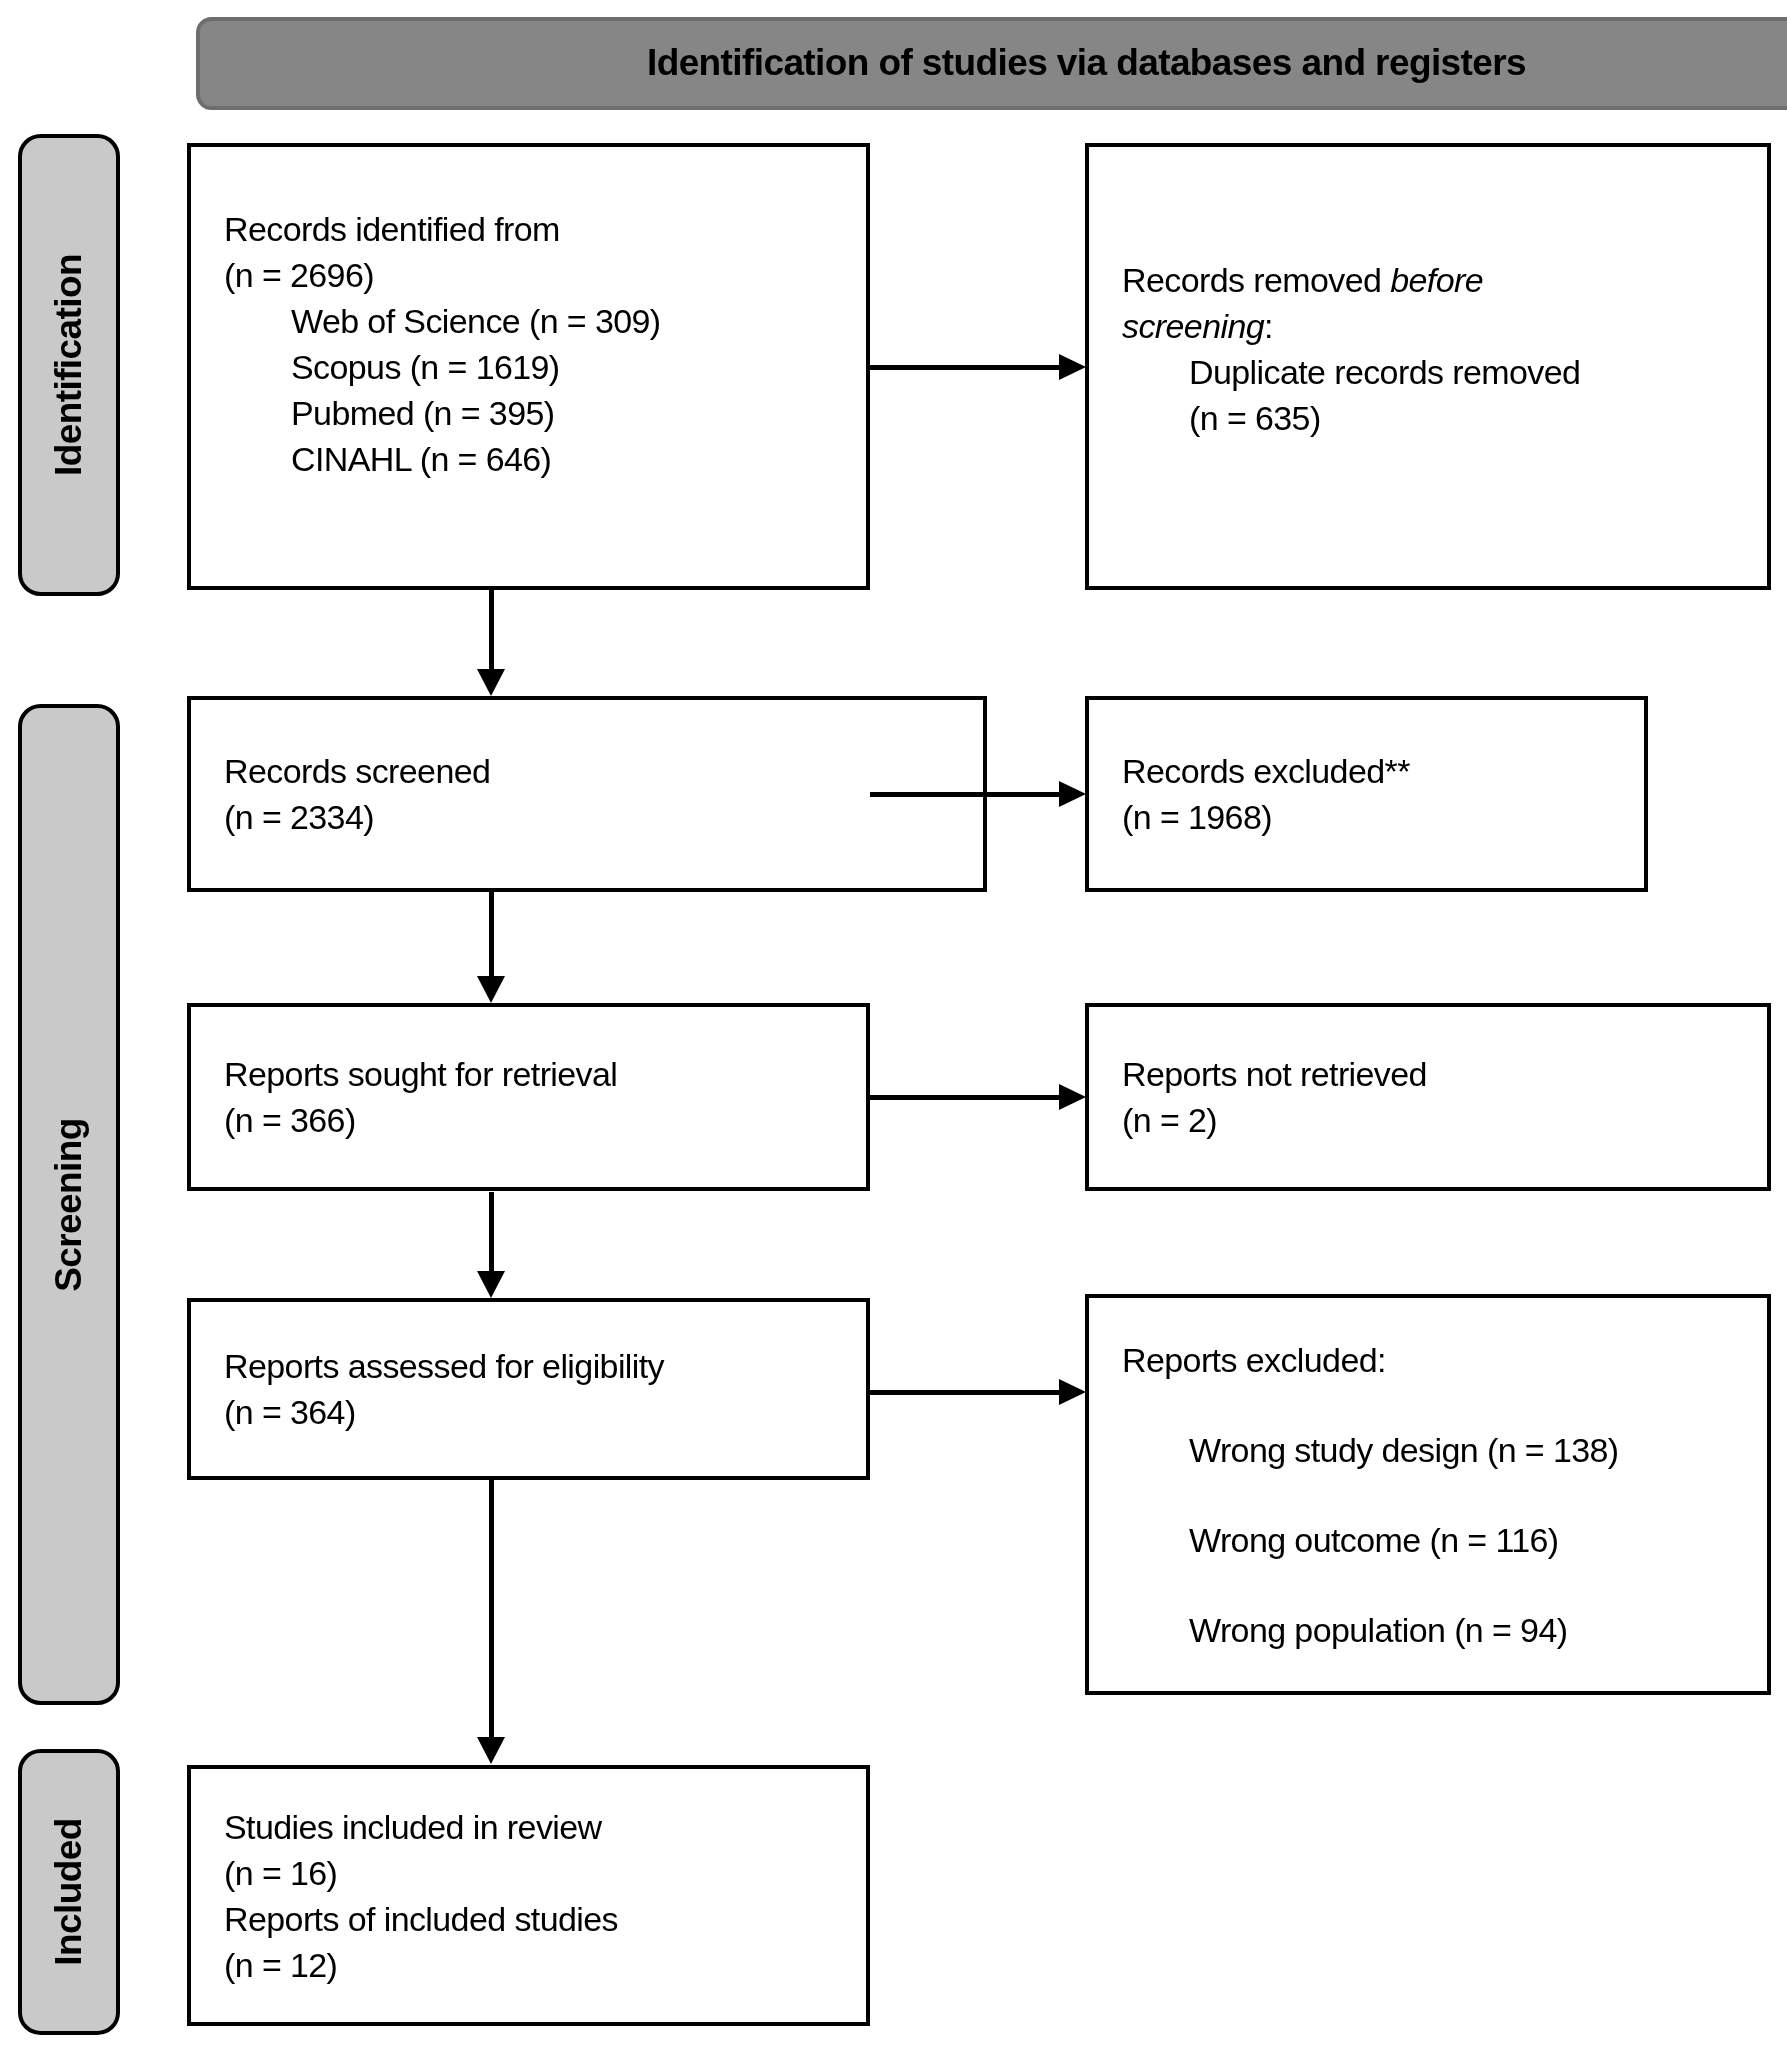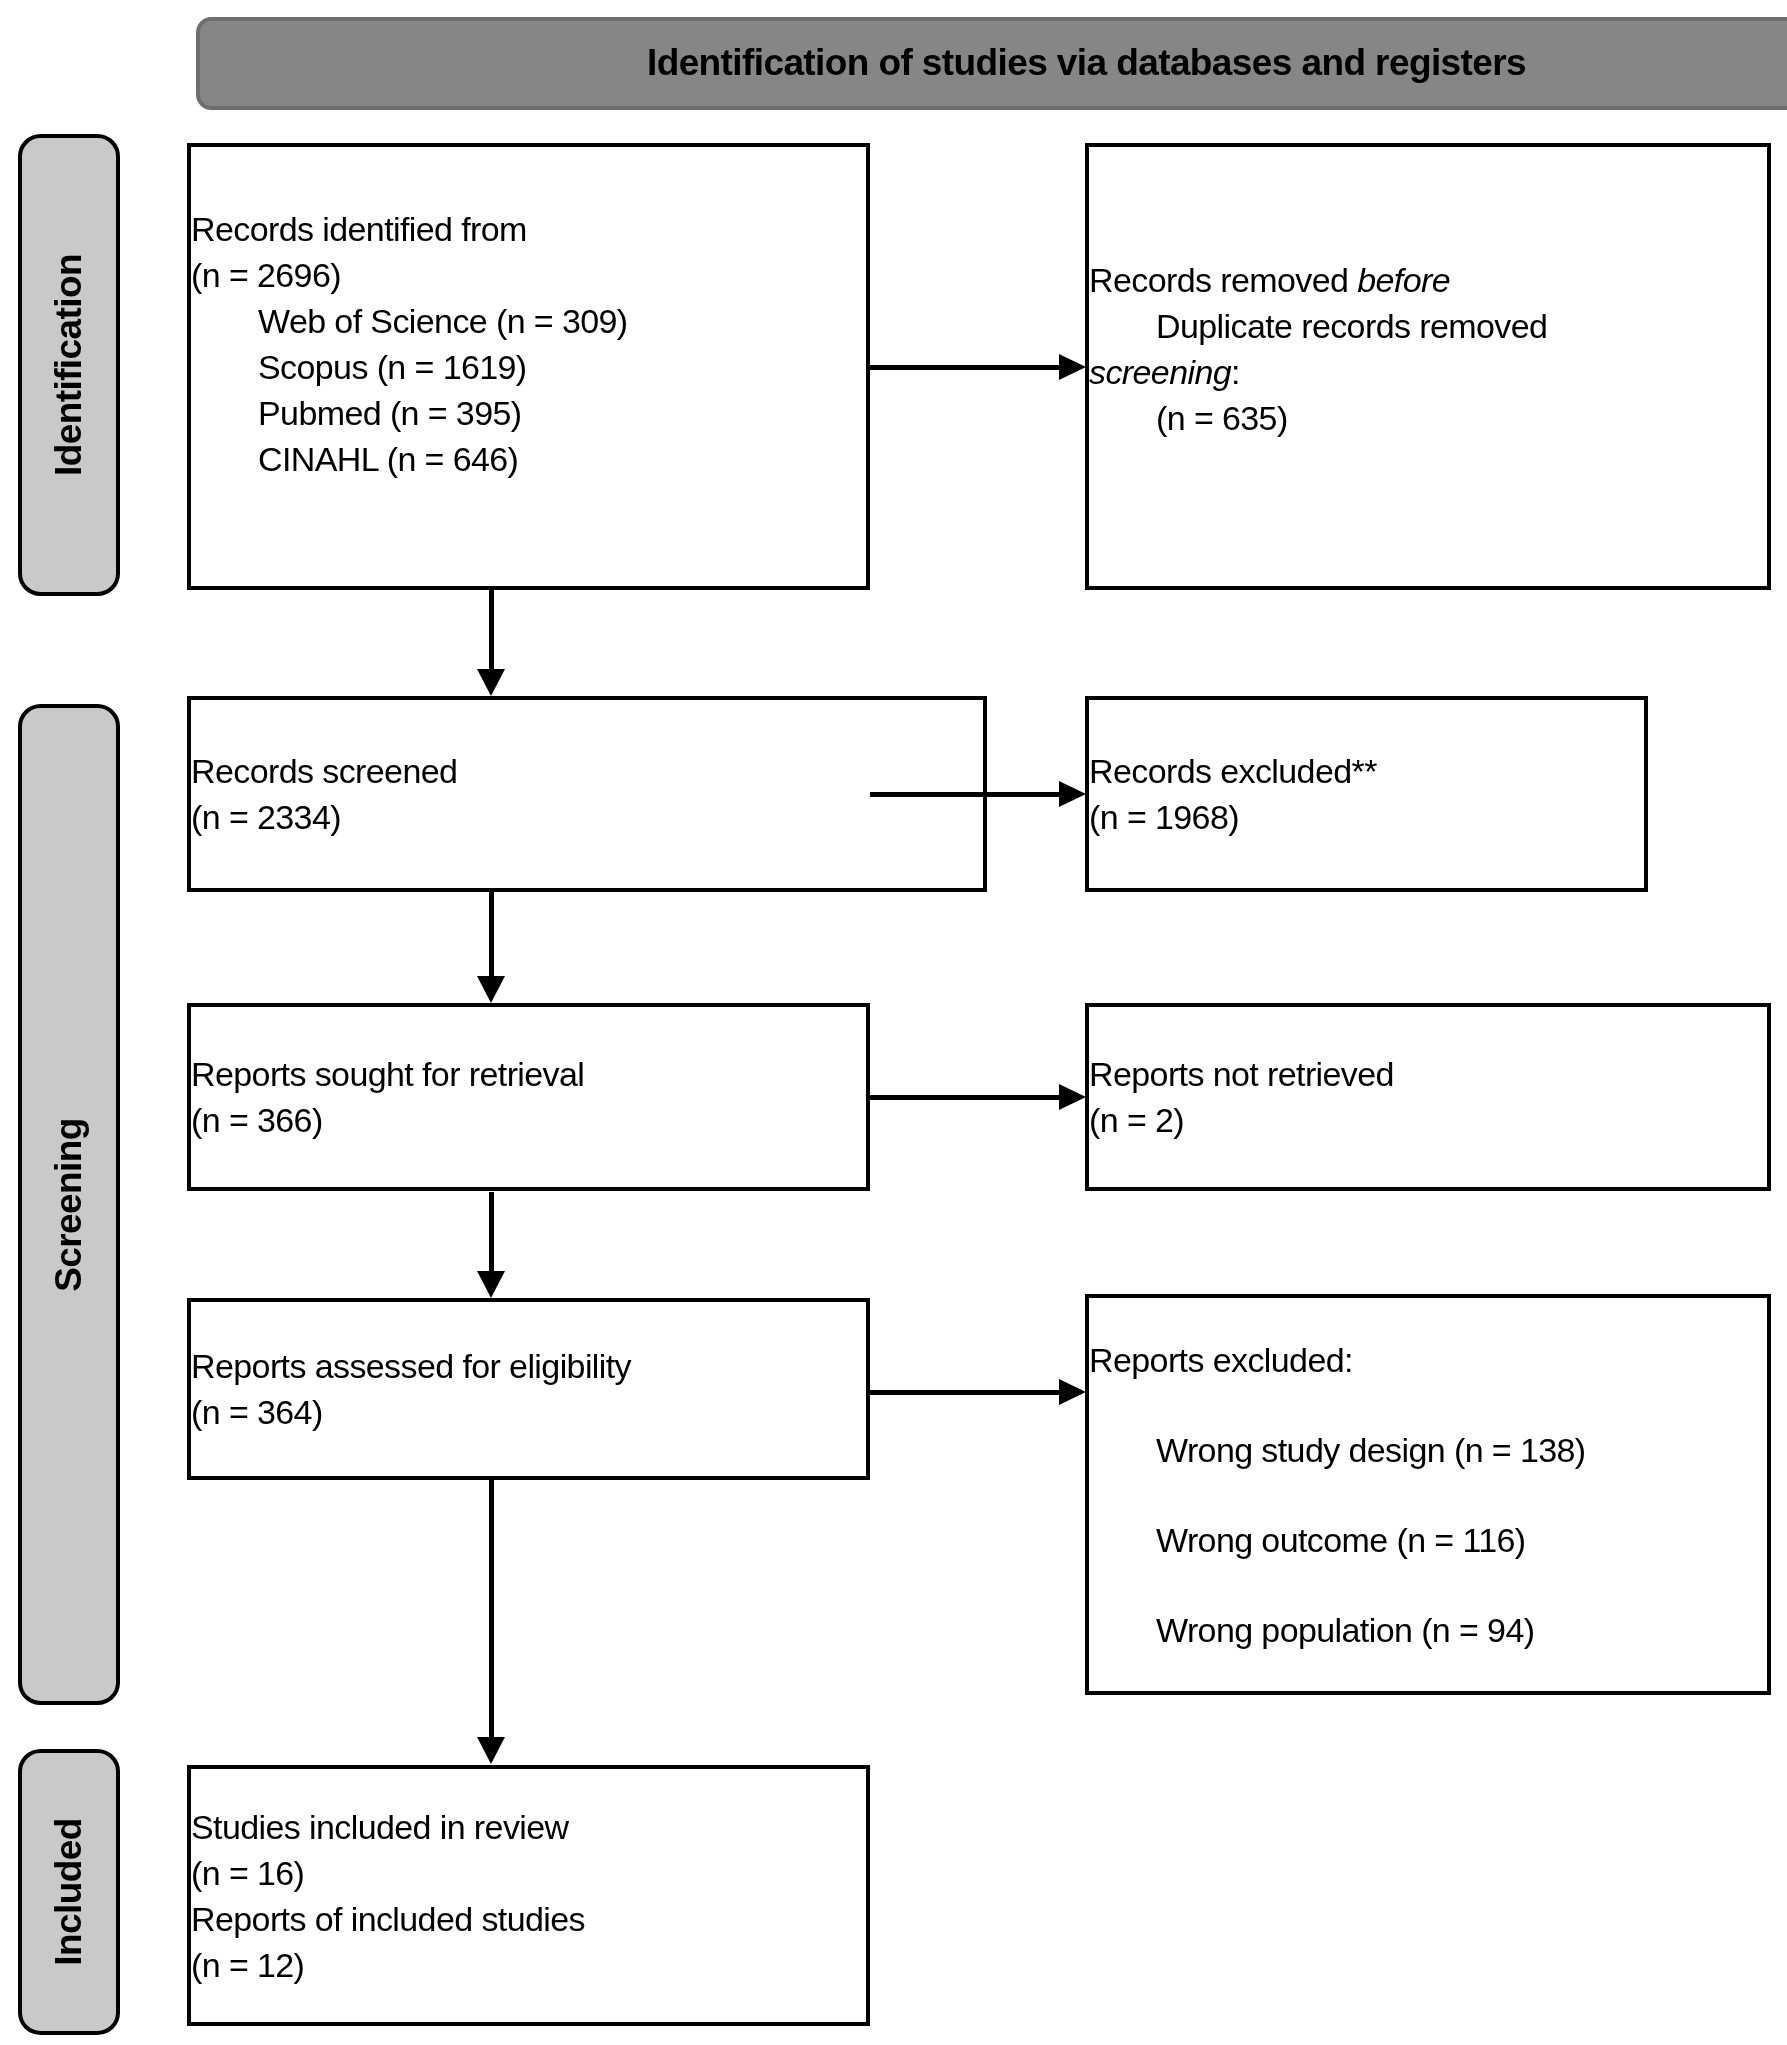--- a/index.html
+++ b/index.html
@@ -64,20 +64,21 @@
     letter-spacing: -0.6px;
   }
 
   
   .box {
     position: absolute;
     background: var(--box-fill);
     border: 4.8px solid var(--box-border);
     display: flex;
     flex-direction: column;
+    padding-left: 33px;
     padding-right: 15px;
   }
   .box.vcenter { justify-content: center; }
   .line {
     font-size: 34px;
     line-height: 46px;
     letter-spacing: -0.6px;
     white-space: nowrap;
   }
   .line.indent { margin-left: 67px; }
@@ -150,22 +151,22 @@
     <div class="line">Records identified from</div>
     <div class="line">(n = 2696)</div>
     <div class="line indent">Web of Science (n = 309)</div>
     <div class="line indent">Scopus (n = 1619)</div>
     <div class="line indent">Pubmed (n = 395)</div>
     <div class="line indent">CINAHL (n = 646)</div>
   </div>
 
   <div class="box box-records-removed">
     <div class="line"><span>Records removed </span><span class="it">before</span></div>
+    <div class="line"><span class="it">screening</span><span>:</span></div>
     <div class="line indent">Duplicate records removed</div>
-    <div class="line"><span class="it">screening</span><span>:</span></div>
     <div class="line indent">(n = 635)</div>
   </div>
 
   <div class="box vcenter box-records-screened">
     <div class="line">Records screened</div>
     <div class="line">(n = 2334)</div>
   </div>
   <div class="box vcenter box-records-excluded">
     <div class="line">Records excluded**</div>
     <div class="line">(n = 1968)</div>

